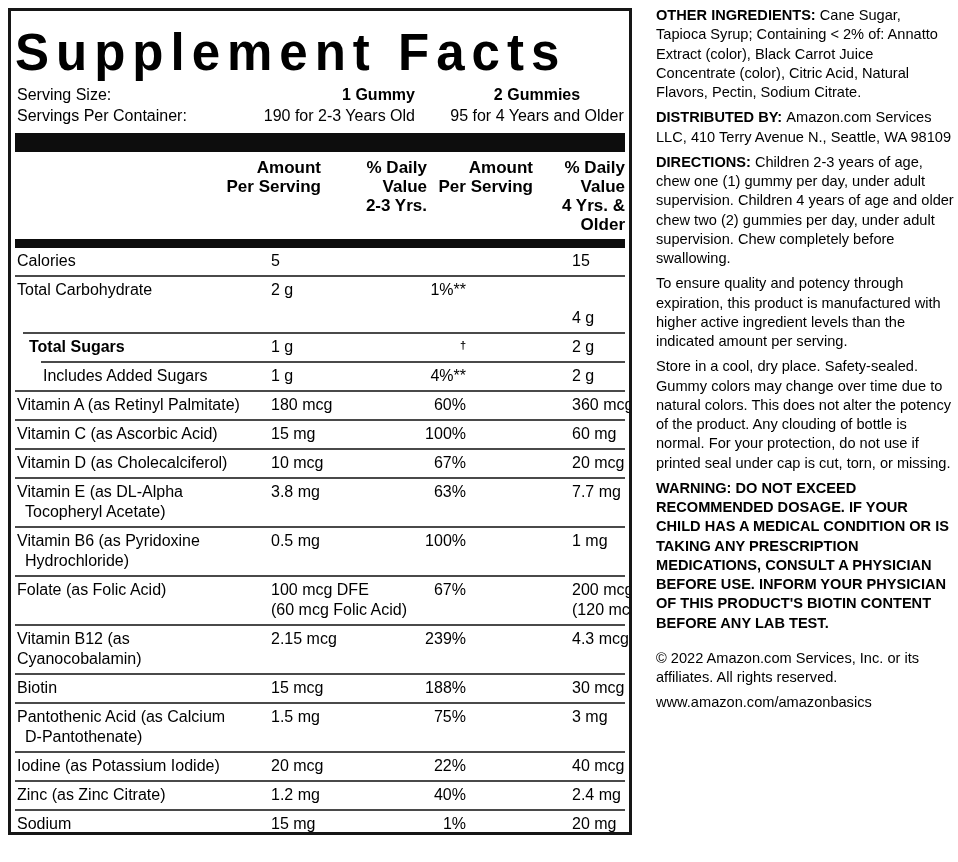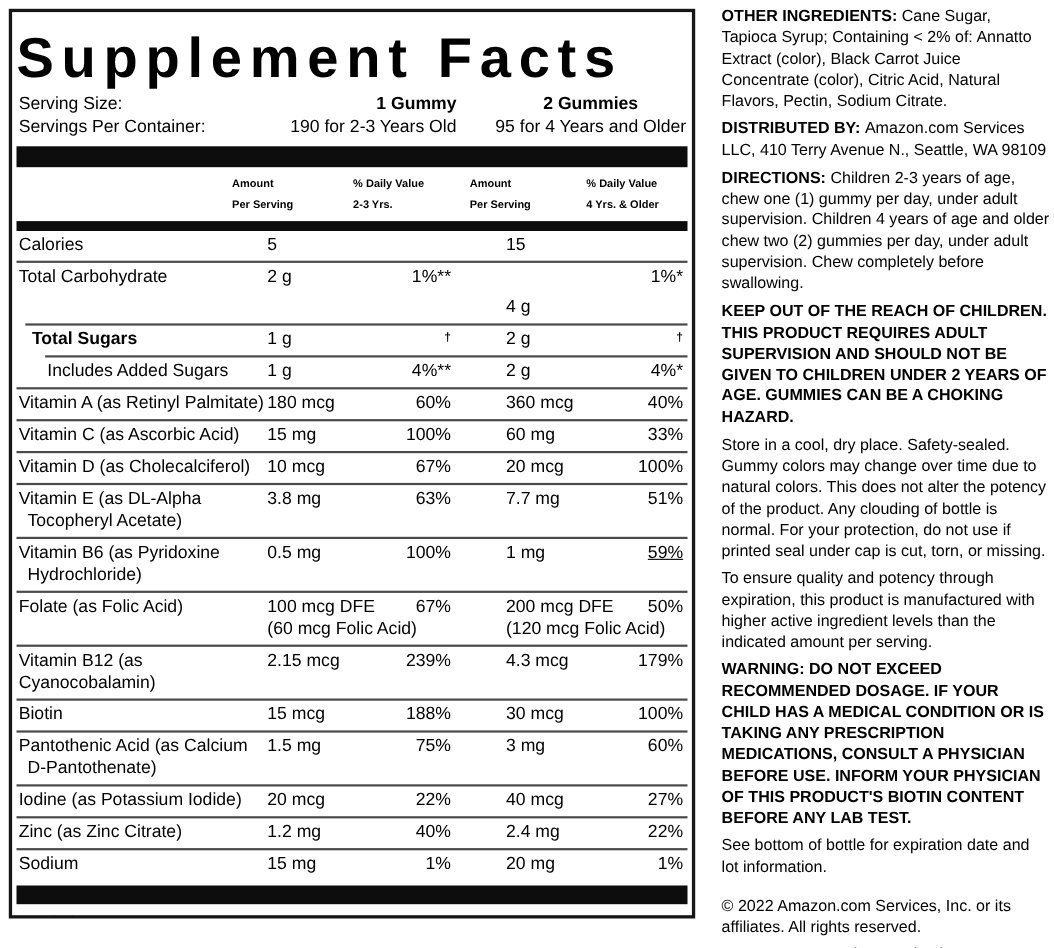--- a/index.html
+++ b/index.html
@@ -32,28 +32,29 @@
   .sv3 { text-align:center; padding-left:34px; }
   .bold { font-weight:bold; }
 
   .bar { background:#0d0d0d; width:100%; }
   .bar-a { height:19px; margin:7px 0 5px 0; }
   .bar-b { height:9px;  margin:5px 0 0 0; }
   .bar-c { height:17px; margin:5px 0 5px 0; }
 
   .head-grid {
     display:grid; grid-template-columns:196px 110px 106px 106px 1fr;
-    font-weight:bold; font-size:10px; line-height:19px;
-    text-align:left; margin:6px 0 0 0;
+    font-weight:bold; font-size:17px; line-height:19px;
+    text-align:right; margin:6px 0 0 0;
   }
 
   .row {
     display:grid; grid-template-columns:228px 104px 63px 50px 110px 1fr;
     font-size:16px; line-height:20px; padding:3px 0 4px 0;
     align-items:start;
+    gap:28px;
   }
   .row .name  { padding-left:2px; }
   .row.ind1 .name { padding-left:14px;font-weight:bold; }
   .row.ind2 .name { padding-left:28px; }
   .name .l2 { display:block; padding-left:8px; }
   .row .amt { white-space:nowrap; grid-column:auto; }
   .row .pct { text-align:right; white-space:nowrap; padding-right:0; }
   .row .pct2 { padding-right:4px; }
   .amt .sub { display:block; }
   .hairline { height:0; border-top:2px solid #4a4a4a; }
@@ -246,20 +247,18 @@
         <div class="pct pct2" style="grid-column: 6;"><span class="dag">†</span></div>
       </div>
     </div>
 
 </div>
 
 <div id="info-host" class="info-panel">
     <div class="section"><span class="lead">OTHER INGREDIENTS: </span>Cane Sugar, Tapioca Syrup; Containing &lt; 2% of: Annatto Extract (color), Black Carrot Juice Concentrate (color), Citric Acid, Natural Flavors, Pectin, Sodium Citrate.</div>
     <div class="section"><span class="lead">DISTRIBUTED BY: </span>Amazon.com Services LLC, 410 Terry Avenue N., Seattle, WA 98109</div>
     <div class="section"><span class="lead">DIRECTIONS: </span>Children 2-3 years of age, chew one (1) gummy per day, under adult supervision. Children 4 years of age and older chew two (2) gummies per day, under adult supervision. Chew completely before swallowing.</div>
-    <div class="section allbold">KEEP OUT OF THE REACH OF CHILDREN. THIS PRODUCT REQUIRES ADULT SUPERVISION AND SHOULD NOT BE GIVEN TO CHILDREN UNDER 2 YEARS OF AGE. GUMMIES CAN BE A CHOKING HAZARD.</div>
+    <div class="section">To ensure quality and potency through expiration, this product is manufactured with higher active ingredient levels than the indicated amount per serving.</div>
     <div class="section">Store in a cool, dry place. Safety-sealed. Gummy colors may change over time due to natural colors. This does not alter the potency of the product. Any clouding of bottle is normal. For your protection, do not use if printed seal under cap is cut, torn, or missing.</div>
-    <div class="section">To ensure quality and potency through expiration, this product is manufactured with higher active ingredient levels than the indicated amount per serving.</div>
     <div class="section allbold"><span class="lead">WARNING: </span>DO NOT EXCEED RECOMMENDED DOSAGE. IF YOUR CHILD HAS A MEDICAL CONDITION OR IS TAKING ANY PRESCRIPTION MEDICATIONS, CONSULT A PHYSICIAN BEFORE USE. INFORM YOUR PHYSICIAN OF THIS PRODUCT'S BIOTIN CONTENT BEFORE ANY LAB TEST.</div>
-    <div class="section">See bottom of bottle for expiration date and lot information.</div>
     <div class="section gap">© 2022 Amazon.com Services, Inc. or its affiliates. All rights reserved.</div>
     <div class="section">www.amazon.com/amazonbasics</div>
   </div>
 
 </body></html>

